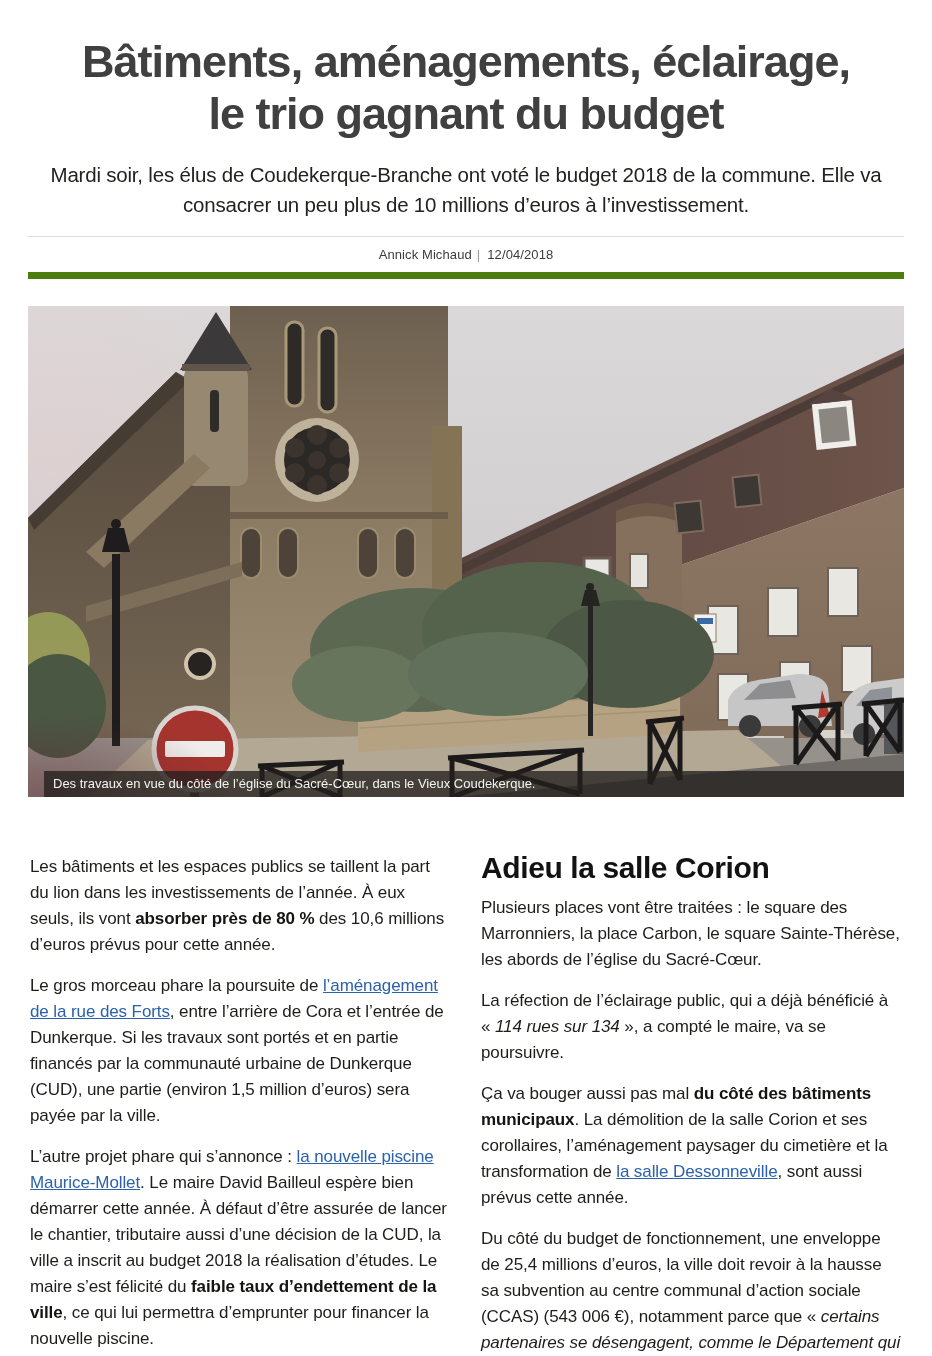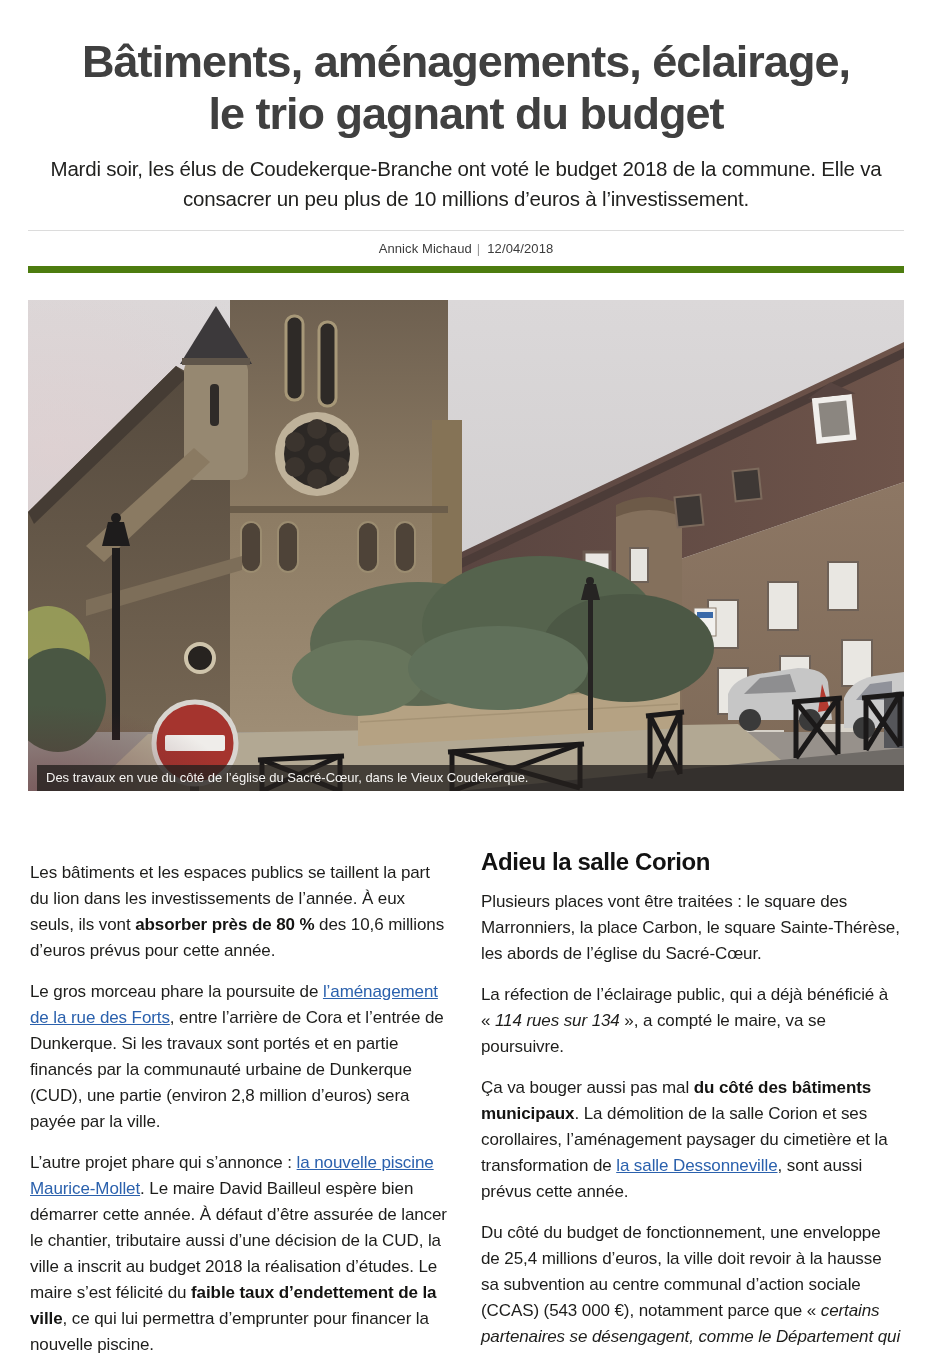--- a/index.html
+++ b/index.html
@@ -10,58 +10,58 @@
   }
   .page{padding-top:36px;}
 
   
   .headline{
     width:900px;margin:0 auto;text-align:center;
     font-size:45px;line-height:52px;font-weight:700;color:#404040;
     letter-spacing:-1px;
   }
   .subtitle{
-    width:884px;margin:14px auto 0;text-align:center;
+    width:884px;margin:20px auto 0;text-align:center;
     font-size:20.5px;line-height:30px;color:#222220;letter-spacing:-0.2px;
   }
   .byline-bar{
     width:876px;margin:16px auto 0;
     border-top:1px solid #dcdcdc;border-bottom:7px solid #4d7c0f;
     padding:10px 0;text-align:center;
     font-size:13px;color:#3c3c3c;letter-spacing:0.1px;
   }
   .byline-bar .sep{color:#9a9a9a;padding:0 7px 0 5px;}
 
   
   figure.photo{
     width:876px;height:491px;margin:27px auto 0;position:relative;
     padding:0;overflow:hidden;background:#d5d2d3;
   }
   figure.photo svg{display:block;}
   .caption{
-    position:absolute;left:9px;right:0;bottom:0;
+    position:absolute;left:16px;right:0;bottom:0;
     background:rgba(36,32,30,0.78);
     color:#f5f4f2;font-size:13px;line-height:26px;height:26px;
     padding:0 0 0 9px;white-space:nowrap;overflow:hidden;
   }
 
   
   .article{
     width:876px;margin:57px auto 0;display:flex;gap:30px;padding:0 2px;
     box-sizing:border-box;
   }
   .col{flex:1 1 0;min-width:0;}
   .col p{
-    margin:12px 0 15px 0;font-size:17px;line-height:26px;color:#1d1d1b;
+    margin:0 0 15px 0;font-size:17px;line-height:26px;color:#1d1d1b;
     letter-spacing:-0.1px;
   }
   .col p strong{font-weight:700;color:#141412;}
   .col p em{font-style:italic;}
   .col h2{
-    margin:0 0 13px 0;font-size:24px;line-height:28px;font-weight:700;
+    margin:0 0 13px 0;font-size:30px;line-height:28px;font-weight:700;
     color:#121212;letter-spacing:-0.4px;
   }
   a.inline-link{color:#2b61ad;text-decoration:underline;cursor:pointer;}
 </style>
 </head>
 <body>
 
 <div class="page">
 
   <h1 class="headline" id="headline">
@@ -300,25 +300,25 @@
 
         <rect x="0" y="300" width="420" height="191" fill="url(#maroonTint)"></rect>
       </g>
     </svg>
     <figcaption class="caption">Des travaux en vue du côté de l’église du Sacré-Cœur, dans le Vieux Coudekerque.</figcaption>
   </figure>
 
   <div class="article">
     <div class="col" id="left-col">
         <p><span>Les bâtiments et les espaces publics se taillent la part du lion dans les investissements de l’année. À eux seuls, ils vont </span><strong>absorber près de 80 %</strong><span> des 10,6 millions d’euros prévus pour cette année.</span></p>
-        <p><span>Le gros morceau phare la poursuite de </span><a href="#" class="inline-link">l’aménagement de la rue des Forts</a><span>, entre l’arrière de Cora et l’entrée de Dunkerque. Si les travaux sont portés et en partie financés par la communauté urbaine de Dunkerque (CUD), une partie (environ 2,8 million d’euros) sera payée par la ville.</span></p>
+        <p><span>Le gros morceau phare la poursuite de </span><a href="#" class="inline-link">l’aménagement de la rue des Forts</a><span>, entre l’arrière de Cora et l’entrée de Dunkerque. Si les travaux sont portés et en partie financés par la communauté urbaine de Dunkerque (CUD), une partie (environ 1,5 million d’euros) sera payée par la ville.</span></p>
         <p><span>L’autre projet phare qui s’annonce : </span><a href="#" class="inline-link">la nouvelle piscine Maurice-Mollet</a><span>. Le maire David Bailleul espère bien démarrer cette année. À défaut d’être assurée de lancer le chantier, tributaire aussi d’une décision de la CUD, la ville a inscrit au budget 2018 la réalisation d’études. Le maire s’est félicité du </span><strong>faible taux d’endettement de la ville</strong><span>, ce qui lui permettra d’emprunter pour financer la nouvelle piscine.</span></p>
       </div>
     <div class="col" id="right-col">
       <h2>Adieu la salle Corion</h2>
     <p><span>Plusieurs places vont être traitées : le square des Marronniers, la place Carbon, le square Sainte-Thérèse, les abords de l’église du Sacré-Cœur.</span></p>
         <p><span>La réfection de l’éclairage public, qui a déjà bénéficié à «  </span><em>114 rues sur 134</em><span>  », a compté le maire, va se poursuivre.</span></p>
         <p><span>Ça va bouger aussi pas mal </span><strong>du côté des bâtiments municipaux</strong><span>. La démolition de la salle Corion et ses corollaires, l’aménagement paysager du cimetière et la transformation de </span><a href="#" class="inline-link">la salle Dessonneville</a><span>, sont aussi prévus cette année.</span></p>
-        <p><span>Du côté du budget de fonctionnement, une enveloppe de 25,4 millions d’euros, la ville doit revoir à la hausse sa subvention au centre communal d’action sociale (CCAS) (543 000 €), notamment parce que «  </span><em>certains partenaires se désengagent, comme le Département qui mettait une partie du prix des repas des aînés en foyer logement,</em></p>
+        <p><span>Du côté du budget de fonctionnement, une enveloppe de 25,4 millions d’euros, la ville doit revoir à la hausse sa subvention au centre communal d’action sociale (CCAS) (543 006 €), notamment parce que «  </span><em>certains partenaires se désengagent, comme le Département qui mettait une partie du prix des repas des aînés en foyer logement,</em></p>
       </div>
   </div>
 
 </div>
 
 </body></html>

